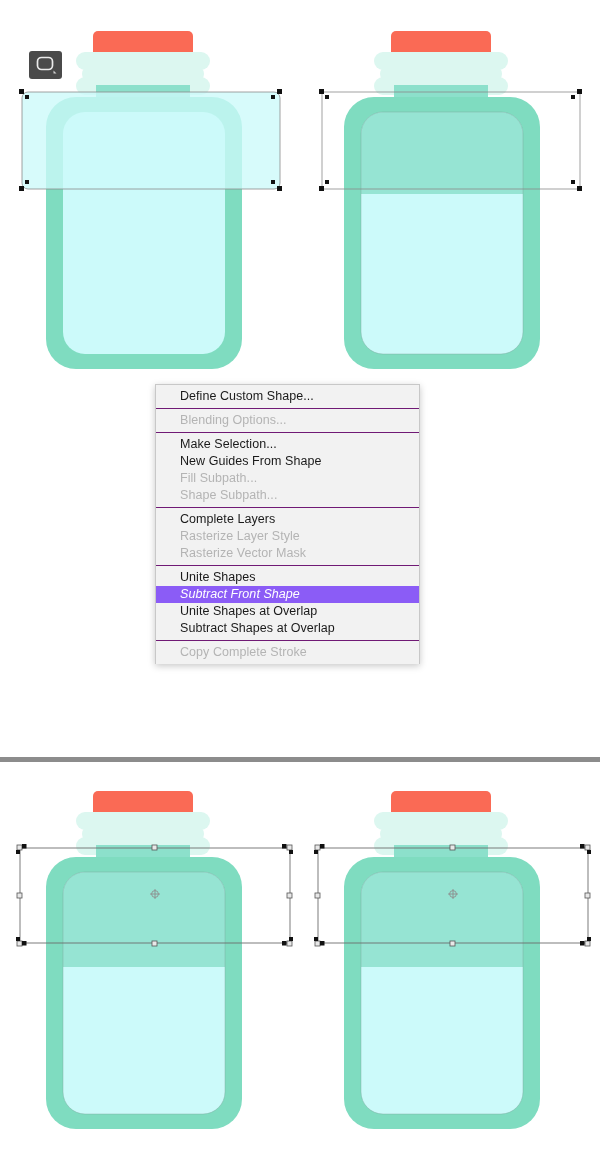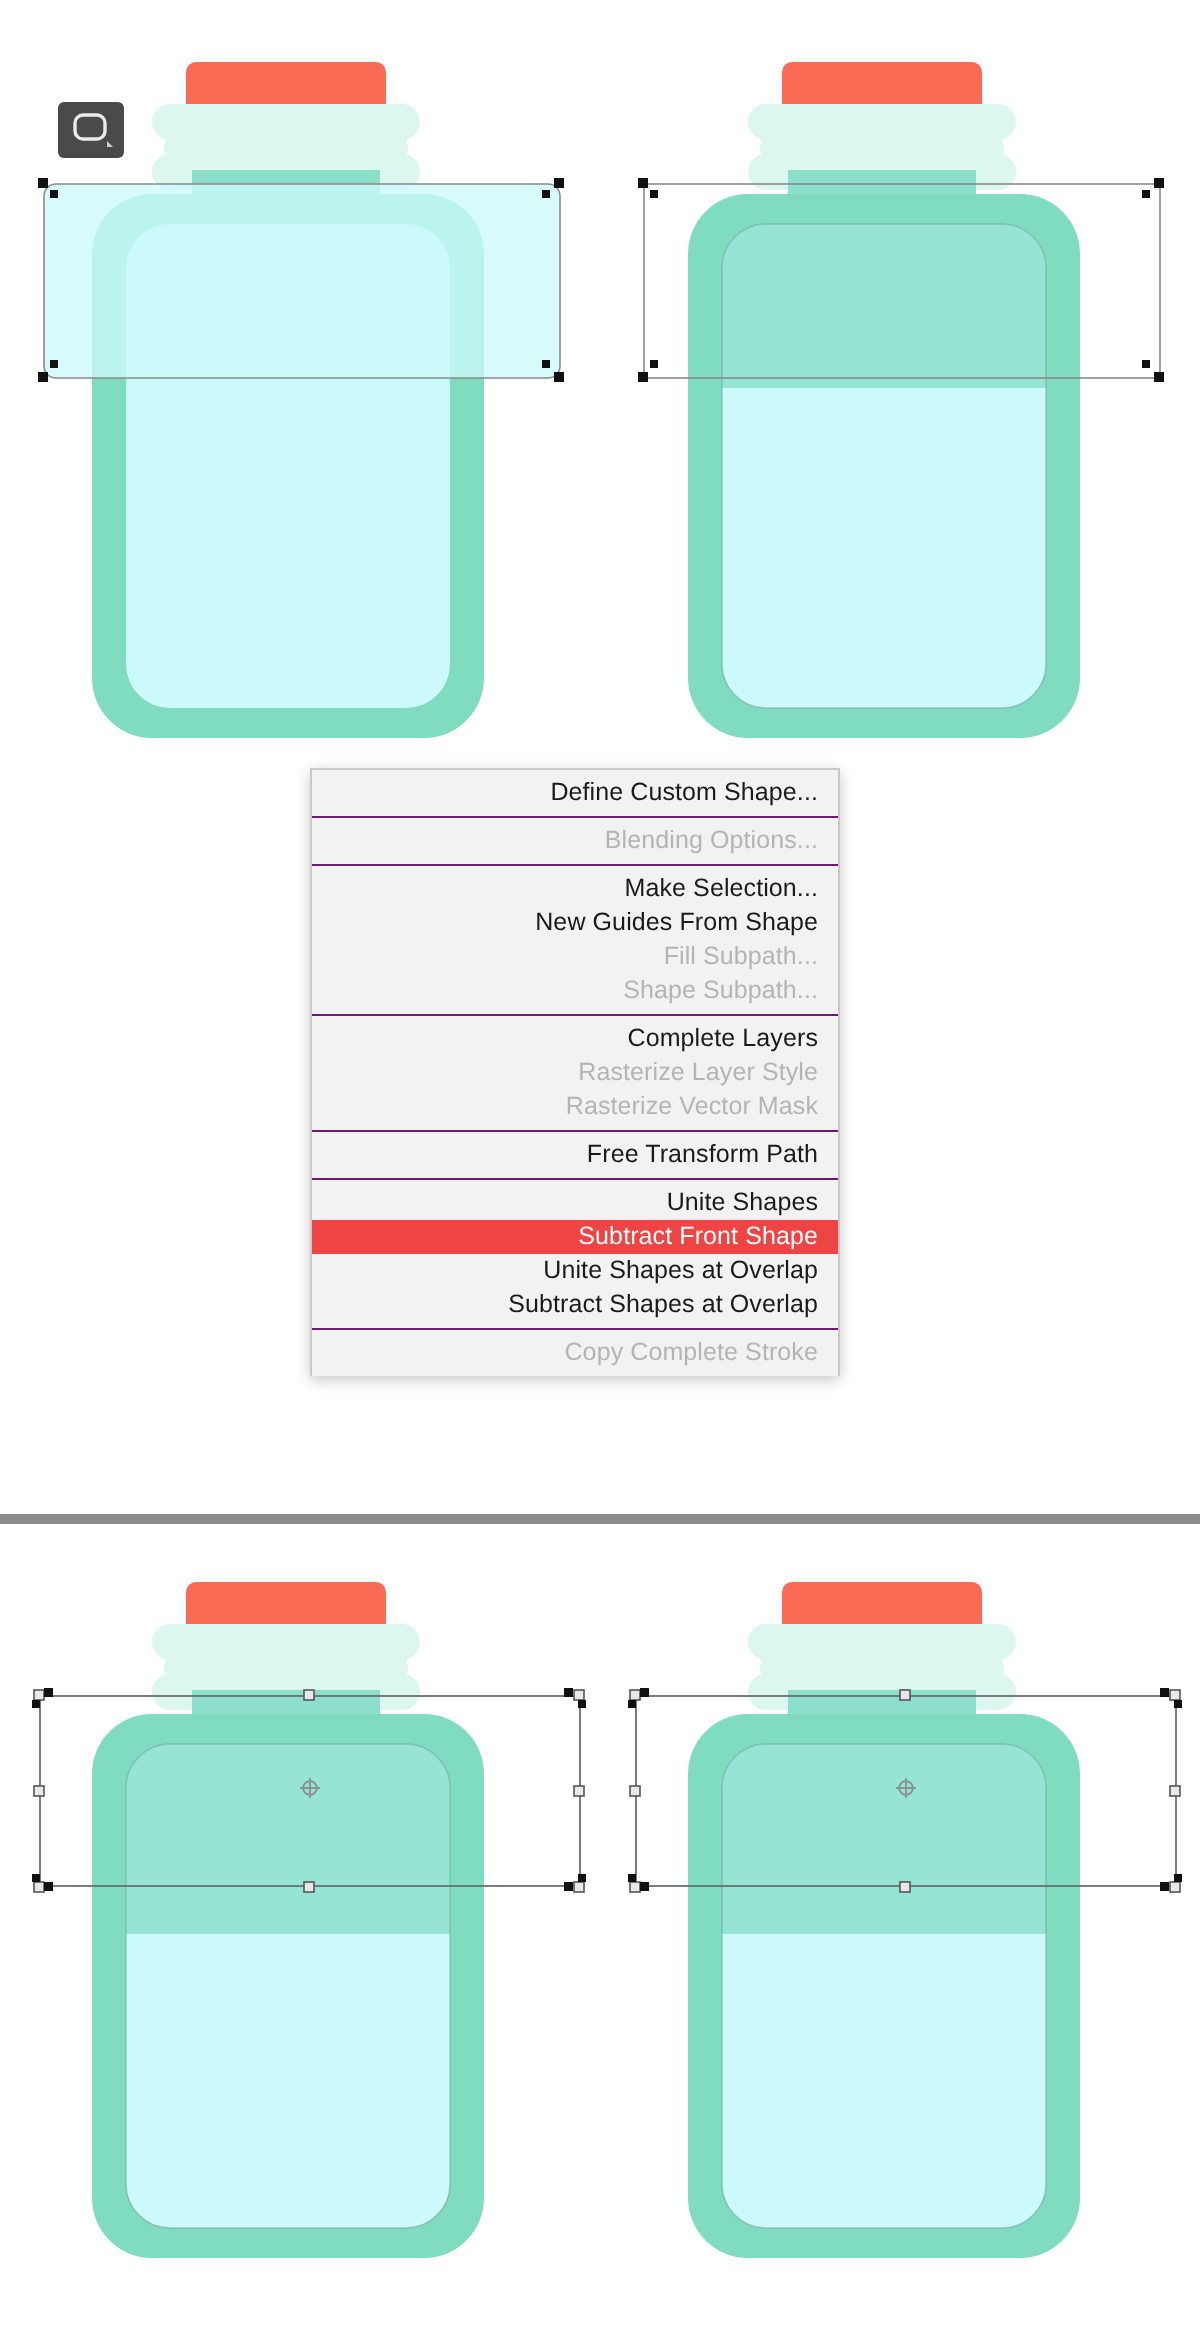--- a/index.html
+++ b/index.html
@@ -21,21 +21,21 @@
     width: 600px;
     height: 1170px;
   }
 
   
   .panel {
     position: absolute;
     left: 0;
     width: 600px;
   }
-  #panel-top    { top: 0;   height: 760px; text-align: right; }
+  #panel-top    { top: 0;   height: 760px; }
   #panel-bottom { top: 762px; height: 408px; }
 
   .panel-divider {
     position: absolute;
     left: 0;
     top: 757px;
     width: 600px;
     height: 5px;
     background: #8c8c8c;
   }
@@ -90,22 +90,23 @@
   .menu-item {
     height: 17px;
     line-height: 17px;
     padding: 0 10px 0 24px;
     white-space: nowrap;
     color: #1a1a1a;
     letter-spacing: 0.05px;
   }
   .menu-item.disabled { color: #b4b4b4; }
   .menu-item.selected {
-    background: #ef4444;
+    background: #8b5cf6;
     color: #ffffff;
+    font-style: italic;
   }
 </style>
 </head>
 <body>
 
 <div class="stage">
 
   <div class="panel" id="panel-top">
 
     <div class="bottle" style="left:38px; top:27px;">
@@ -195,23 +196,20 @@
         <div class="menu-group">
           <div class="menu-item">Make Selection...</div>
           <div class="menu-item">New Guides From Shape</div>
           <div class="menu-item disabled">Fill Subpath...</div>
           <div class="menu-item disabled">Shape Subpath...</div>
         </div>
         <div class="menu-group">
           <div class="menu-item">Complete Layers</div>
           <div class="menu-item disabled">Rasterize Layer Style</div>
           <div class="menu-item disabled">Rasterize Vector Mask</div>
-        </div>
-        <div class="menu-group">
-          <div class="menu-item">Free Transform Path</div>
         </div>
         <div class="menu-group">
           <div class="menu-item">Unite Shapes</div>
           <div class="menu-item selected">Subtract Front Shape</div>
           <div class="menu-item">Unite Shapes at Overlap</div>
           <div class="menu-item">Subtract Shapes at Overlap</div>
         </div>
         <div class="menu-group">
           <div class="menu-item disabled">Copy Complete Stroke</div>
         </div>

